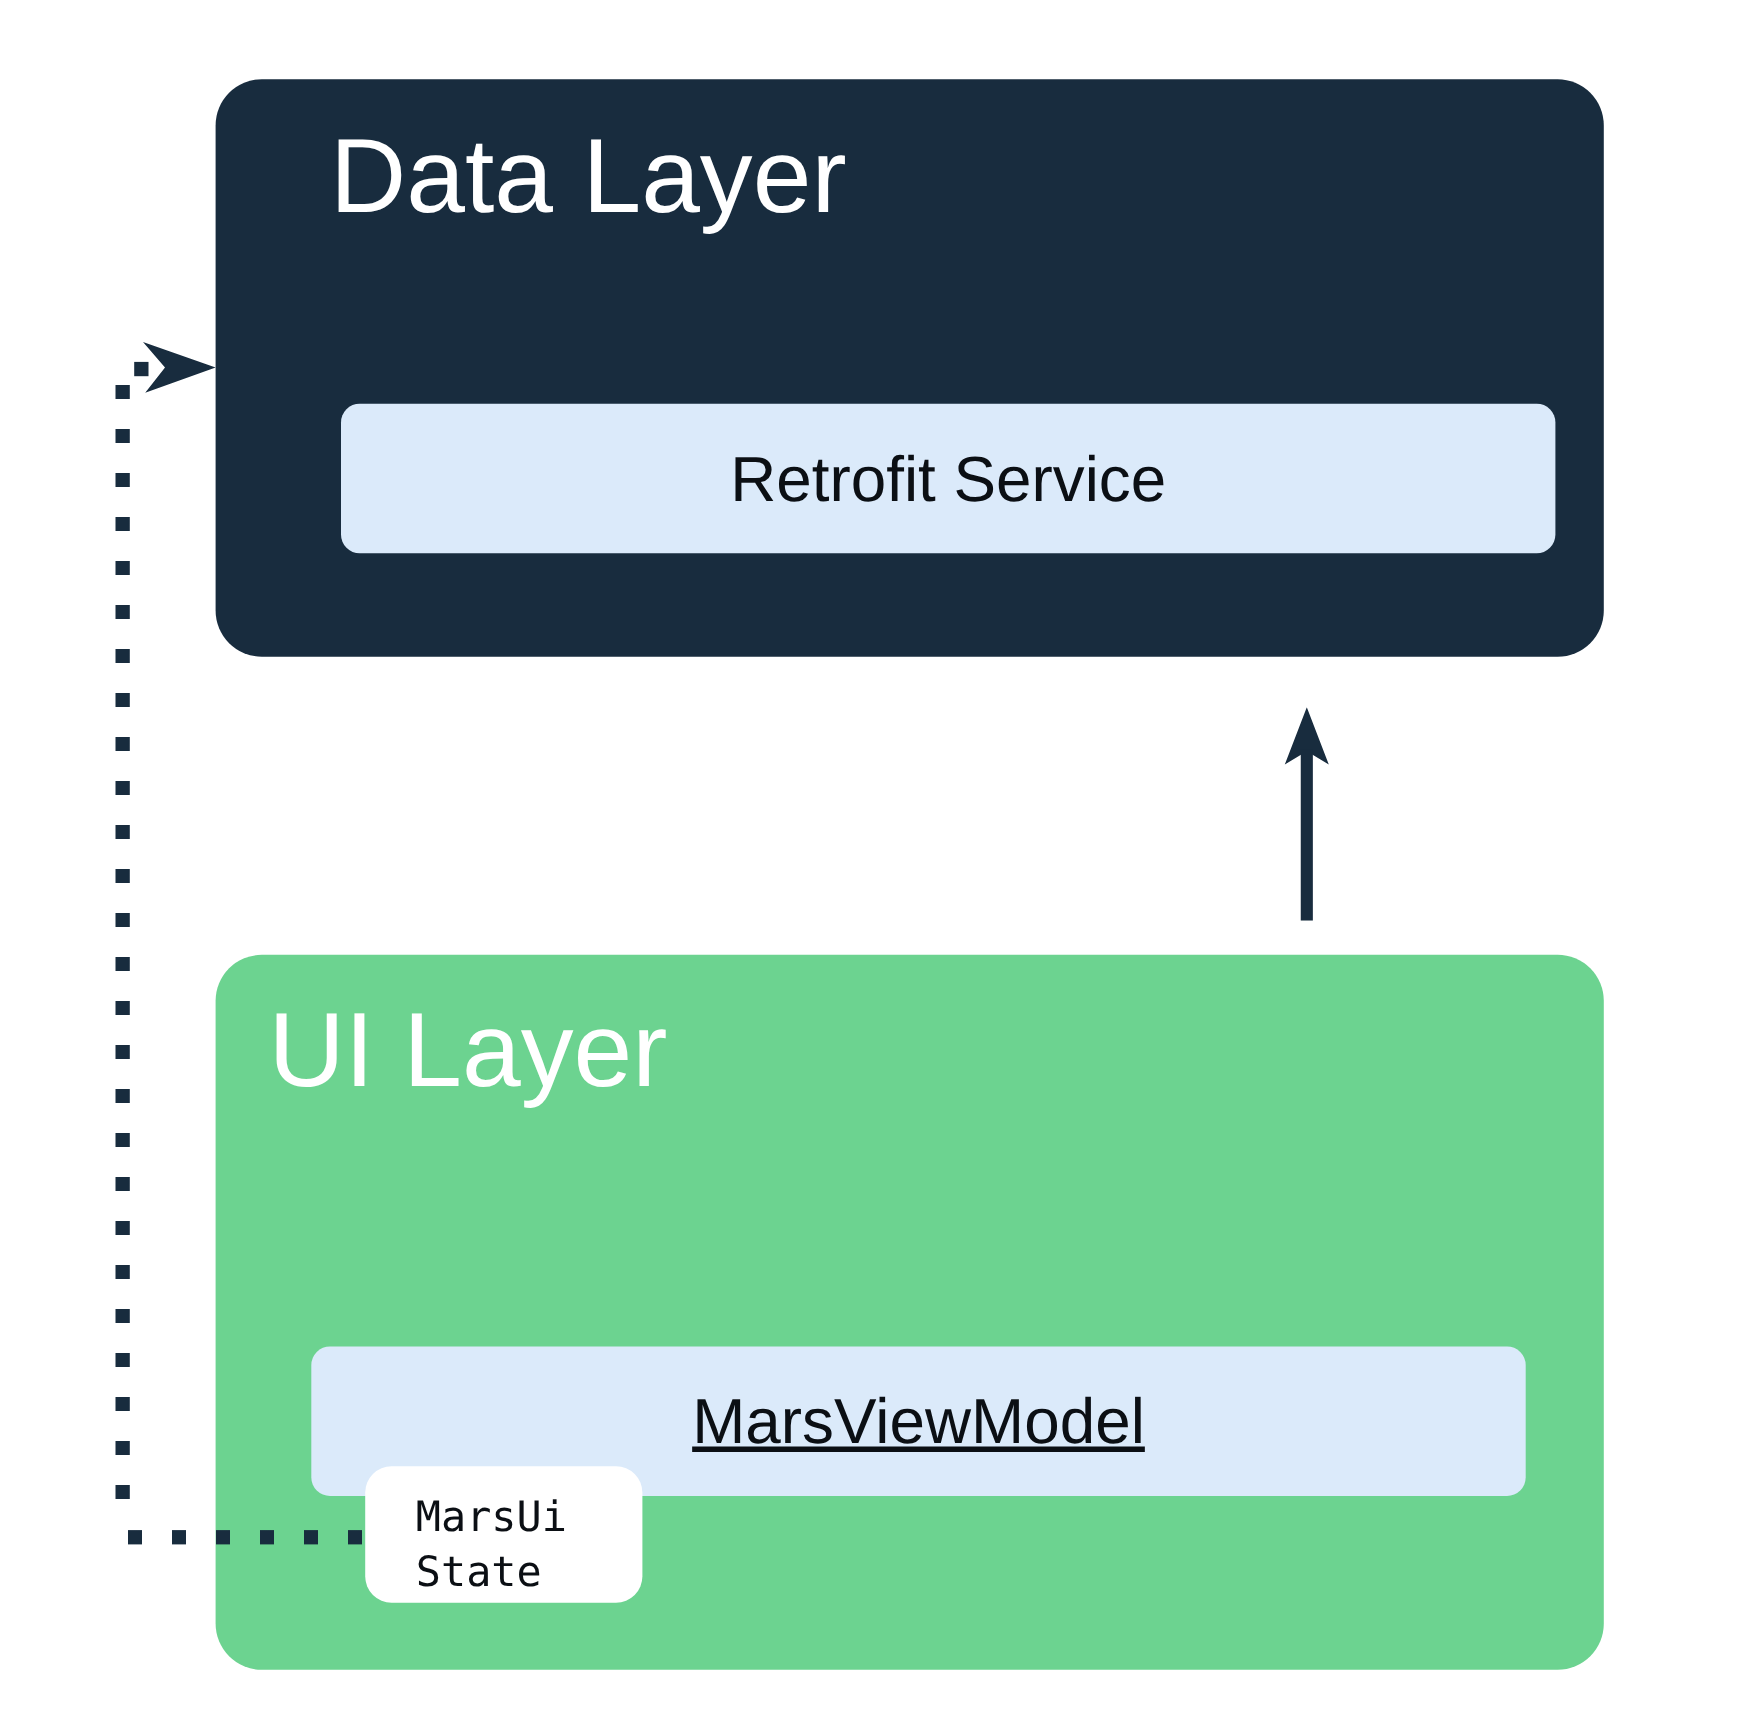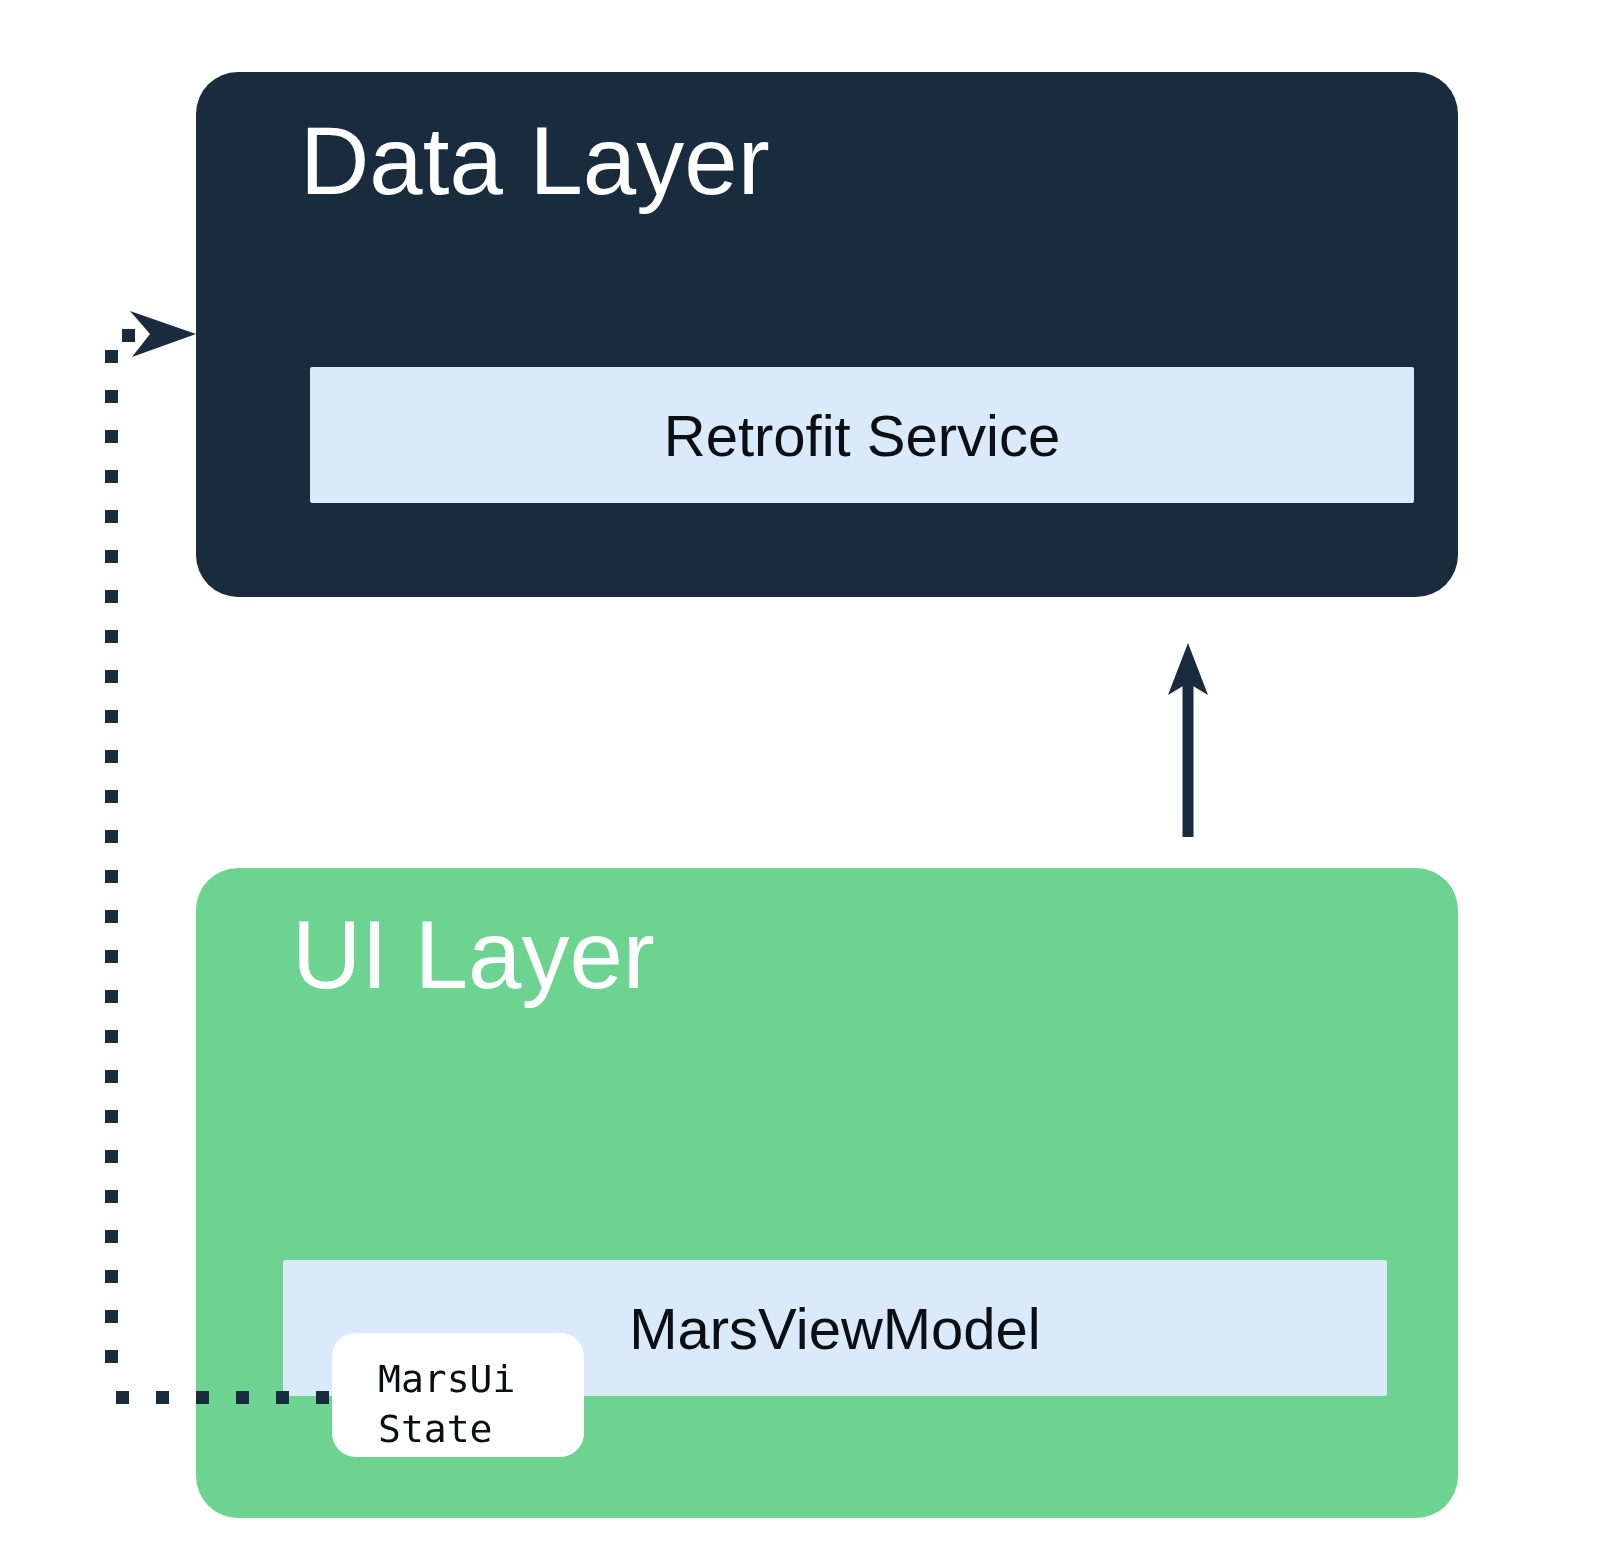--- a/index.html
+++ b/index.html
@@ -23,37 +23,37 @@
   .layer-title {
     position: absolute;
     color: #ffffff;
     font-size: 96px;
     line-height: 110px;
     font-weight: 400;
     letter-spacing: 0px;
     white-space: nowrap;
   }
   .data-layer .layer-title { left: 104px; top: 34px; }
-  .ui-layer   .layer-title { left: 48px;  top: 32px; margin-left: 48px; }
+  .ui-layer   .layer-title { left: 48px;  top: 32px; }
 
   .inner-box {
     position: absolute;
     width: 1104px;
     height: 136px;
-    border-radius: 2px;
+    border-radius: 17px;
     display: flex;
     align-items: center;
     justify-content: center;
     font-size: 58px;
     color: var(--ink);
     white-space: nowrap;
   }
   .retrofit      { left: 114px; top: 295px; background: var(--lightblue); }
   .marsphotosapp { left: 87px;  top: 162px; background: var(--paleyellow); }
-  .marsviewmodel { left: 87px;  top: 392px; background: var(--lightblue); }
+  .marsviewmodel { left: 87px;  top: 356px; background: var(--lightblue); text-decoration: underline; }
 
   .state-box {
     position: absolute;
     left: 332px; top: 1333px;
     width: 252px; height: 124px;
     background: var(--white);
     border-radius: 24px;
     z-index: 5;
     padding: 21px 0 0 46px;
     font-family: "DejaVu Sans Mono", monospace;

